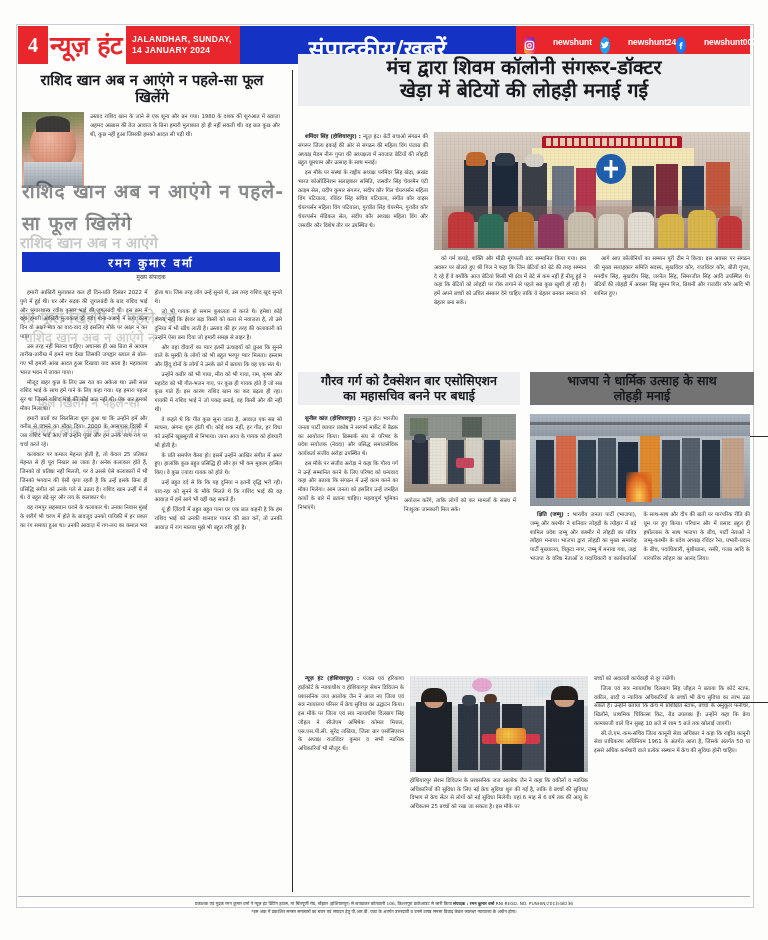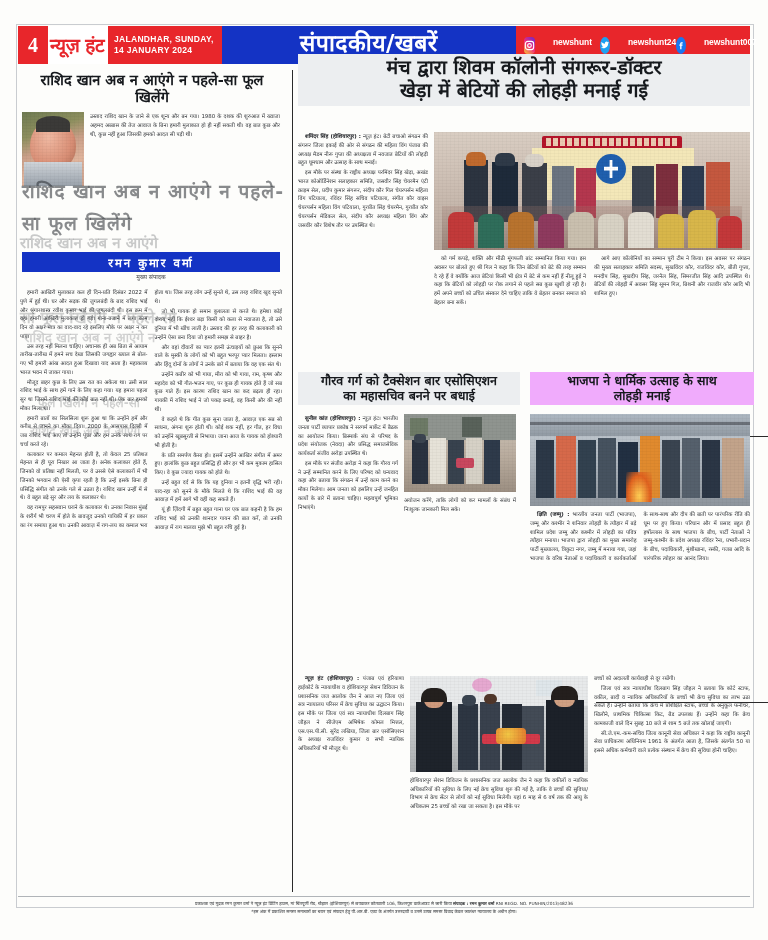--- a/index.html
+++ b/index.html
@@ -9,25 +9,25 @@
     background:#fdfdfb;
   }
   .page{position:absolute;inset:0;}
 
   
   .masthead{position:absolute;left:18px;top:26px;width:732px;height:38px;display:flex;align-items:stretch;}
   .mh-left{display:flex;align-items:stretch;background:#e8262b;}
   .mh-pageno{width:30px;display:flex;align-items:center;justify-content:center;
     color:#fff;font-size:20px;font-weight:bold;font-family:"Liberation Serif",serif;}
   .mh-logo{display:flex;align-items:center;padding:0 4px 0 2px;background:#fff;}
-  .mh-logo-txt{font-size:19px;font-weight:bold;color:#e8262b;letter-spacing:-.5px;
+  .mh-logo-txt{font-size:25px;font-weight:bold;color:#e8262b;letter-spacing:-.5px;
      font-family:"DejaVu Sans",sans-serif;line-height:1;white-space:nowrap;}
   .mh-date{background:#e8262b;color:#fff;display:flex;flex-direction:column;justify-content:center;
     padding:0 8px 0 6px;font-size:8.5px;font-weight:bold;line-height:1.25;letter-spacing:.3px;}
-  .mh-center{flex:1;background:#1433c4;display:flex;align-items:flex-start;justify-content:center;}
+  .mh-center{flex:1;background:#1433c4;display:flex;align-items:flex-end;justify-content:center;}
   .mh-center span{color:#fff;font-size:23px;font-weight:bold;font-family:"DejaVu Sans",sans-serif;
     letter-spacing:.5px;white-space:nowrap;}
   .mh-right{background:#e8262b;display:flex;align-items:center;padding:0 8px;gap:10px;}
   .soc{display:flex;flex-direction:row;align-items:flex-start;gap:18px;width:66px;}
   .soc-ic{width:17px;height:17px;border-radius:4px;display:flex;align-items:center;justify-content:center;
      font-size:11px;font-weight:bold;color:#fff;}
   .soc-ig{background:linear-gradient(45deg,#f9ce34,#ee2a7b,#6228d7);}
   .soc-tw{background:#1da1f2;border-radius:50%;}
   .soc-fb{background:#1877f2;border-radius:50%;font-family:"Liberation Serif",serif;}
   .soc-lbl{color:#fff;font-size:8.5px;font-weight:bold;letter-spacing:-.1px;}
@@ -63,21 +63,21 @@
 
   
   .ghost{position:absolute;pointer-events:none;color:rgba(40,44,50,.55);
      font-family:"DejaVu Sans",sans-serif;font-weight:bold;white-space:nowrap;}
 
   
   #right-side{position:absolute;left:298px;top:54px;width:452px;height:822px;}
 
   .h-lead{font-size:19.5px;padding:3px 2px 4px;background:#eceef0;}
   .h-mid-l{font-size:12.5px;background:#eceef0;padding:2px;}
-  .h-mid-r{font-size:12.5px;background:#f0abfc;padding:2px;}
+  .h-mid-r{font-size:12.5px;background:#737373;padding:2px;}
   .h-bot{font-size:15.5px;background:#eceef0;padding:3px 2px;}
   .cols2{column-count:2;column-gap:7px;}
 
   
   #footer{position:absolute;left:34px;top:900px;width:700px;text-align:center;
      font-size:4.3px;line-height:1.75;color:#33363a;font-family:"DejaVu Sans",sans-serif;}
   #footer .bold{font-weight:bold;color:#17191c;}
   .page-border{position:absolute;left:16px;top:24px;width:736px;height:882px;border:1px solid #c9ccd0;}
 </style>
 </head>

